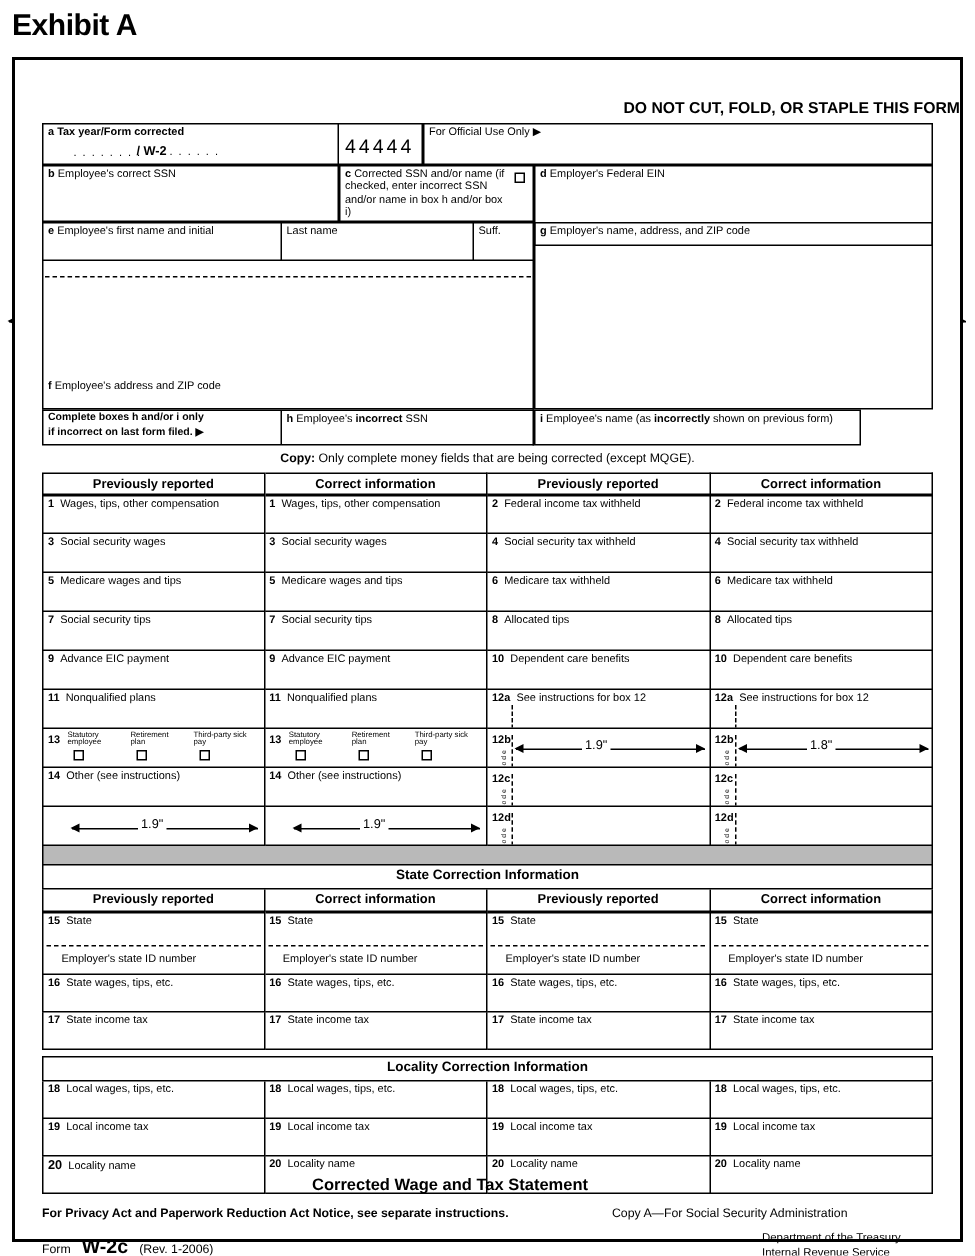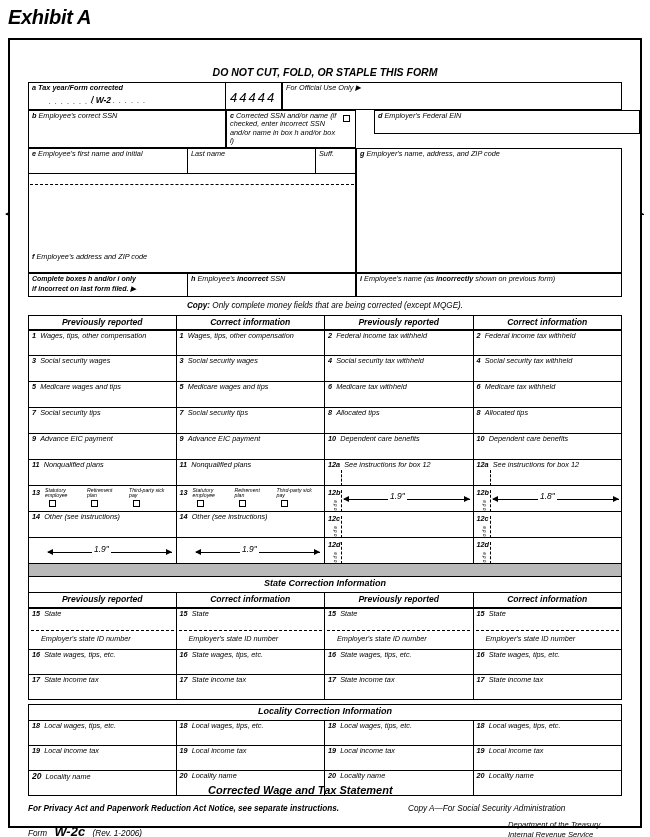--- a/index.html
+++ b/index.html
@@ -3,21 +3,21 @@
 <meta charset="utf-8">
 <style>
   html, body { margin:0; padding:0; }
   body {
     width:650px; height:837px;
     background:#ffffff;
     font-family:"Liberation Sans", sans-serif;
     color:#000;
     -webkit-font-smoothing:none;
   }
-  .page { position:relative; width:650px; height:837px;font-style:italic; }
+  .page { position:relative; width:650px; height:837px; }
 
   .exhibit-title {
     position:absolute; left:8px; top:6px;
     font-size:20px; font-weight:bold; letter-spacing:-0.3px;
   }
 
   
   .sheet {
     position:absolute; left:8px; top:38px;
     width:634px; height:790px;
@@ -38,21 +38,21 @@
   .arrow-r { border-top:3px solid transparent; border-bottom:3px solid transparent; border-left:6px solid #000; }
   .arrow-u { border-left:3px solid transparent; border-right:3px solid transparent; border-bottom:6px solid #000; }
   .arrow-d { border-left:3px solid transparent; border-right:3px solid transparent; border-top:6px solid #000; }
   .dim-label {
     position:absolute; font-size:8.5px; background:#fff; padding:0 2px; white-space:nowrap;
   }
 
   
   .donotcut {
     position:absolute; left:0; right:0; top:26px;
-    text-align:center; font-size:10.5px; font-weight:bold;
+    text-align:right; font-size:10.5px; font-weight:bold;
   }
 
   
   .formarea {
     position:absolute; left:18px; top:42px; width:594px;
   }
   .fbox {
     position:absolute; box-sizing:border-box;
     border:1px solid #000;
     font-size:7.3px;
@@ -162,21 +162,21 @@
 
       <div class="fbox" style="left:0; top:28px; width:198px; height:38px;">
         <span class="lbl"><span class="letter">b</span>
         <span>Employee's correct SSN</span></span>
       </div>
       <div class="fbox" style="left:198px; top:28px; width:130px; height:38px;">
         <span class="lbl" style="padding-right:18px;"><span class="letter">c</span>
         <span>Corrected SSN and/or name (if checked, enter incorrect SSN and/or name in box h and/or box i)</span></span>
         <span class="cb" style="right:5px; top:4px;"></span>
       </div>
-      <div class="fbox" style="left:346px; top:28px; width:266px; height:24px;">
+      <div class="fbox" style="left:328px; top:28px; width:266px; height:54px;">
         <span class="lbl"><span class="letter">d</span>
         <span>Employer's Federal EIN</span></span>
       </div>
 
       <div class="fbox" style="left:0; top:66px; width:160px; height:26px;">
         <span class="lbl"><span class="letter">e</span>
         <span>Employee's first name and initial</span></span>
       </div>
       <div class="fbox" style="left:160px; top:66px; width:128px; height:26px; border-left:none;">
         <span class="lbl">Last name</span>
@@ -197,21 +197,21 @@
 
       <div class="fbox" style="left:0; top:191px; width:160px; height:24px;">
         <span class="lbl b" style="font-size:7px;">Complete boxes h and/or i only</span>
         <span class="lbl b" style="font-size:7px;">if incorrect on last form filed.  ▶</span>
       </div>
       <div class="fbox" style="left:160px; top:191px; width:168px; height:24px; border-left:none;">
         <span class="lbl"><span class="letter">h</span>
           <span>Employee's </span><span class="b">incorrect</span><span> SSN</span>
         </span>
       </div>
-      <div class="fbox" style="left:328px; top:191px; width:266px; height:24px;">
+      <div class="fbox" style="left:328px; top:191px; width:218px; height:24px;">
         <span class="lbl"><span class="letter">i</span>
           <span>Employee's name (as </span><span class="b">incorrectly</span><span> shown on previous form)</span>
         </span>
       </div>
 
       <div class="note-row" style="left:0; top:215px; width:594px; height:18px; border:none;">
         <span style="line-height:18px;"><span class="b">Copy:</span><span> Only complete money fields that are being corrected (except MQGE).</span></span>
       </div>
 
       <div class="colhdr" style="left:0; top:233px; width:148.5px; height:15px;">Previously reported</div>

